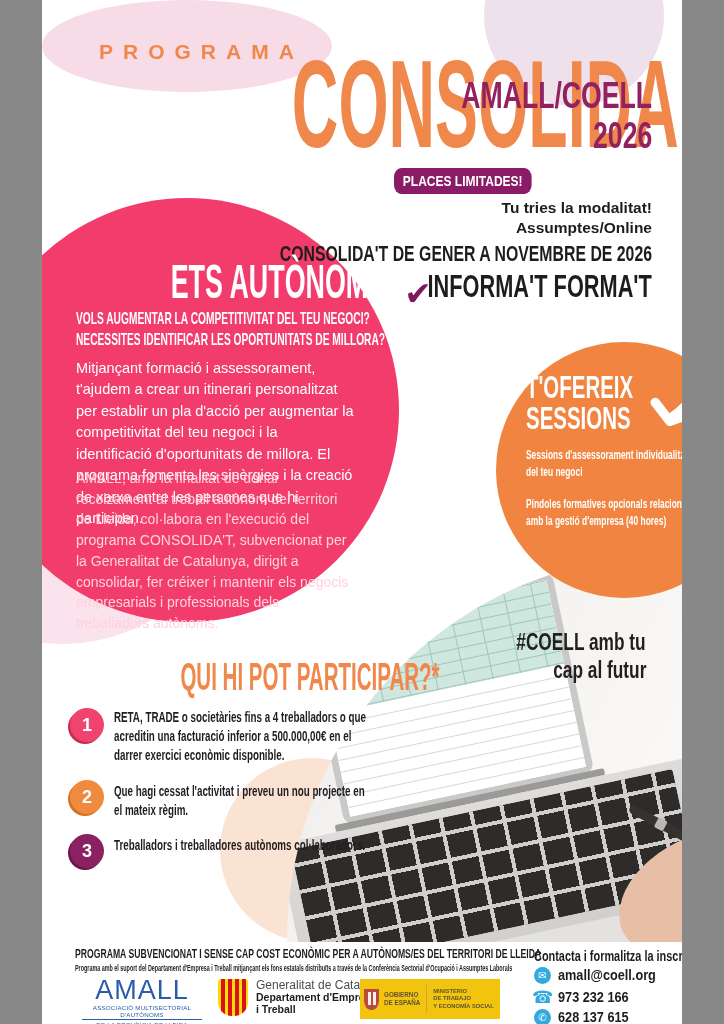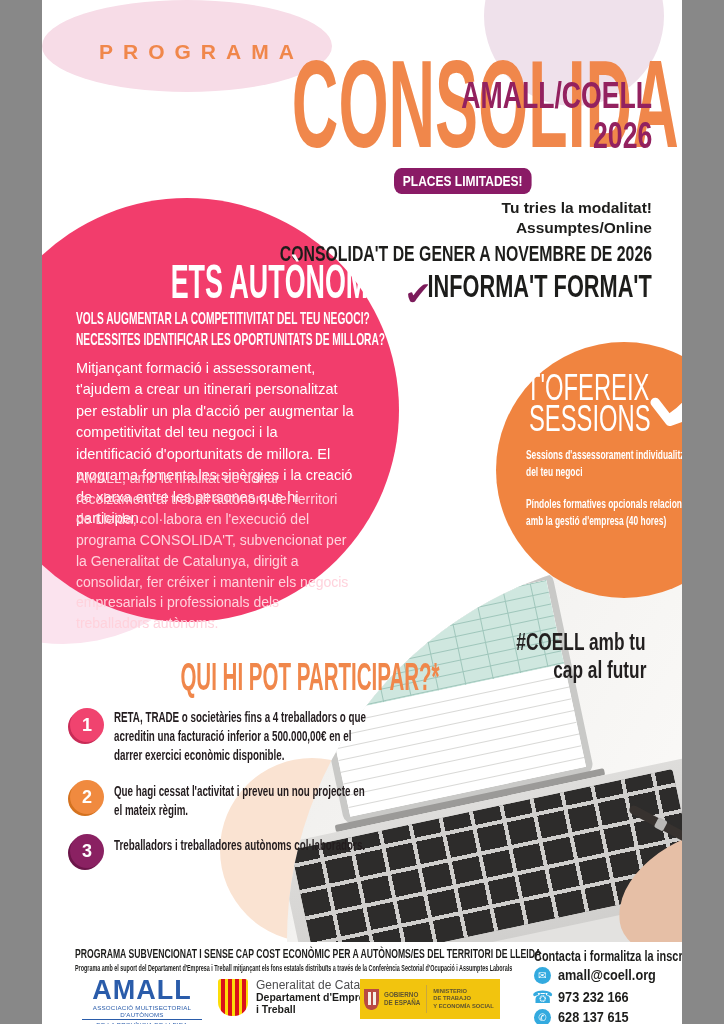--- a/index.html
+++ b/index.html
@@ -55,21 +55,21 @@
   .modality{right:30px;top:198px;text-align:right;font-size:15.5px;line-height:20px;font-weight:bold;color:#1d1d1b;z-index:5;}
   .dates{right:30px;top:241px;font-size:22px;font-weight:bold;color:#1d1d1b;z-index:5;}
   .cta{right:30px;top:268px;font-size:32px;font-weight:bold;color:#1d1d1b;z-index:5;}
   .check{right:250px;top:274px;font-size:33px;color:#7c1b5b;z-index:6;font-family:"DejaVu Sans",sans-serif;}
   
   .pk-head{left:34px;top:254px;font-size:48px;font-weight:bold;color:#fff;transform:scaleX(.56);z-index:5;}
   .pk-sub{left:34px;top:308px;color:#fff;font-weight:bold;font-size:17px;line-height:21px;z-index:5;}
   .pk-p1{left:34px;top:358px;width:278px;color:#fff;font-size:14.5px;line-height:1.48;z-index:5;}
   .pk-p2{left:34px;top:468px;width:278px;color:#ffd2dc;font-size:14px;line-height:1.48;z-index:5;}
   
-  .of-head{left:484px;top:372px;font-size:36px;line-height:31px;font-weight:normal;color:#fff;z-index:6;text-align:right;}
+  .of-head{left:484px;top:372px;font-size:31px;line-height:31px;font-weight:bold;color:#fff;z-index:6;}
   .of-arrow{left:598px;top:352px;z-index:6;}
   .of-item{left:484px;width:256px;color:#fff;font-size:12px;font-weight:bold;line-height:17px;
            transform:scaleX(.7);transform-origin:0 0;z-index:6;}
   .of-item1{top:447px;}
   .of-item2{top:496px;}
   
   .hashtag{right:36px;top:628px;text-align:right;font-size:24px;line-height:28px;font-weight:bold;color:#221f1f;z-index:6;}
   
   .pt-head{left:28px;top:656px;font-size:38px;font-weight:bold;color:#f0874b;transform:scaleX(.54);z-index:5;}
   .pt-item{left:72px;width:360px;font-size:14px;font-weight:bold;line-height:19px;color:#231c1e;
@@ -79,21 +79,21 @@
   .b1{background:#f0436f;box-shadow:-2px 2px 0 #c92b57;top:708px;}
   .b2{background:#f08a3f;box-shadow:-2px 2px 0 #d4721f;top:780px;}
   .b3{background:#8a2162;box-shadow:-2px 2px 0 #6b1549;top:834px;}
   .t1{top:708px;} .t2{top:782px;} .t3{top:836px;}
   .cond{left:30px;top:880px;font-size:14.5px;font-weight:bold;line-height:27px;color:#231c1e;z-index:5;}
   
   .footer{position:absolute;left:0;top:942px;width:724px;height:82px;background:#fff;z-index:10;}
   .f-statement{left:33px;top:4px;font-size:13.5px;font-weight:bold;color:#1d1d1b;}
   .f-support{left:33px;top:21px;font-size:9px;font-weight:bold;color:#1d1d1b;}
   .amall{left:34px;top:36px;width:132px;text-align:center;color:#2a5caa;}
-  .amall-name{font-size:27px;font-weight:bold;letter-spacing:1px;line-height:24px;}
+  .amall-name{font-size:27px;font-weight:normal;letter-spacing:1px;line-height:24px;}
   .amall-l1{font-size:6.2px;margin-top:2px;letter-spacing:.2px;}
   .amall-l2{font-size:6.2px;letter-spacing:.2px;border-top:1px solid #2a5caa;border-bottom:1px solid #2a5caa;
             padding:1px 0;margin:1px 6px 0;}
   .gencat{left:176px;top:37px;display:flex;align-items:flex-start;}
   .senyera{width:30px;height:37px;border-radius:3px 3px 14px 14px;
            background:repeating-linear-gradient(90deg,#fcdd09 0 3.5px,#da121a 3.5px 7px);}
   .gencat-txt{margin-left:8px;}
   .gencat-l1{font-size:12px;color:#4d4d4f;line-height:12px;}
   .gencat-l2{font-size:10.5px;font-weight:bold;color:#1d1d1b;line-height:12px;}
   .gob{left:318px;top:37px;width:140px;height:40px;background:#f2c40e;display:flex;align-items:center;

